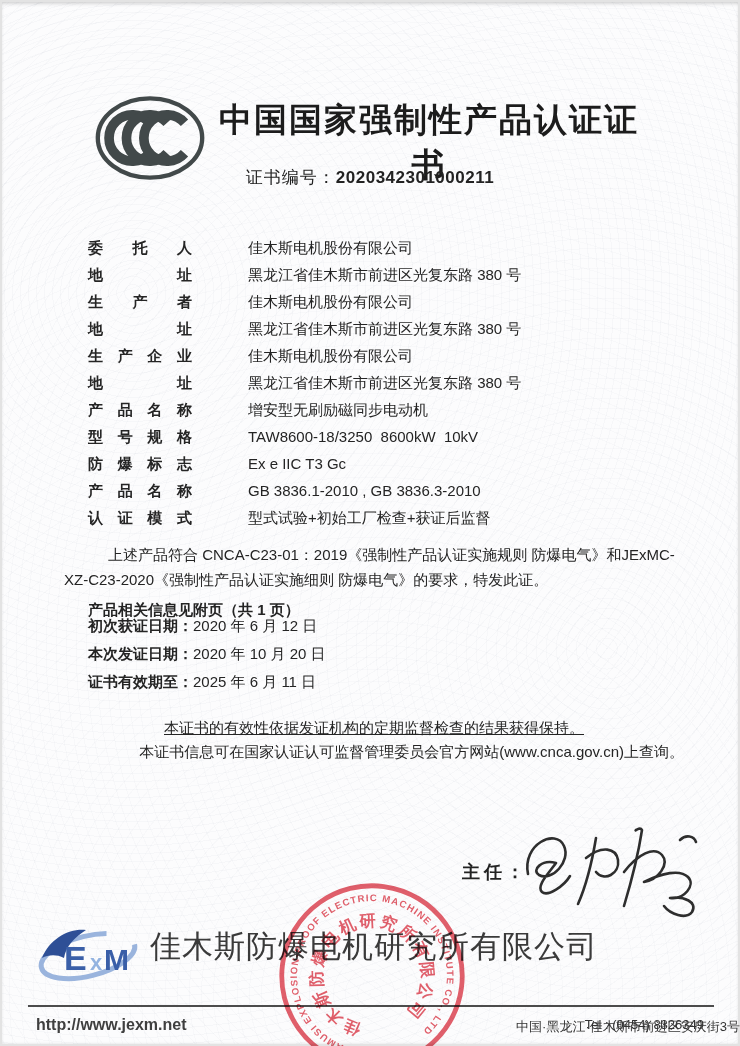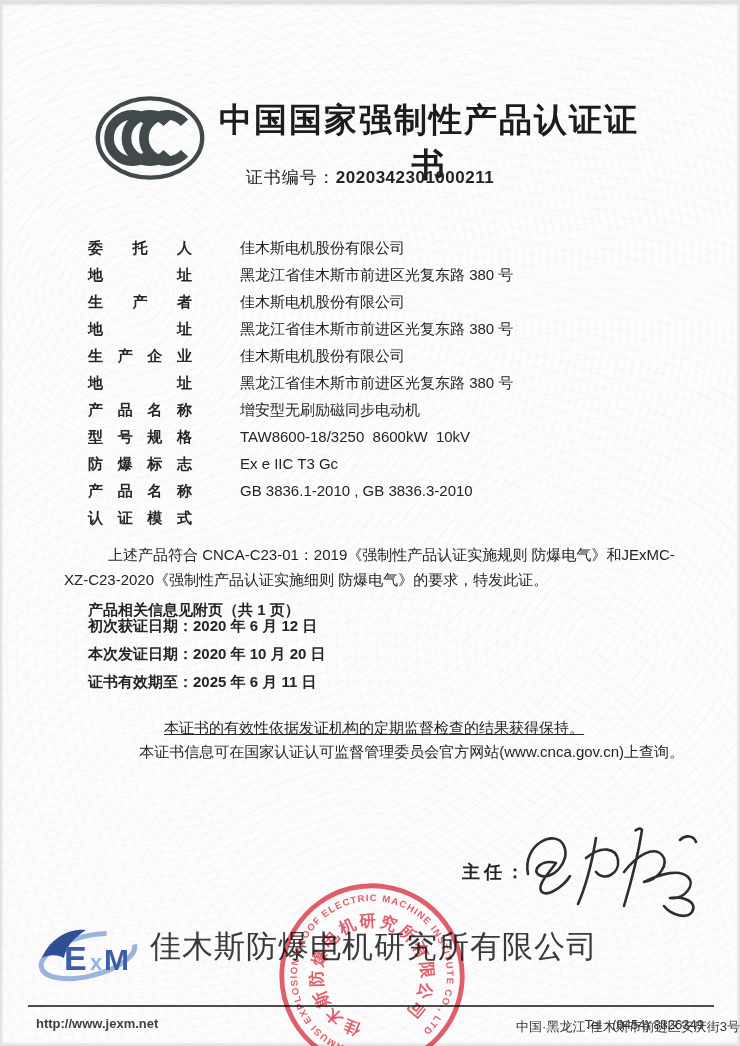--- a/index.html
+++ b/index.html
@@ -32,53 +32,53 @@
 
   
   .fields{left:88px;top:240px;width:600px;font-size:15px;}
   .field-row{display:flex;align-items:baseline;line-height:16px;margin-bottom:11px;gap:40px;}
   .field-row.gap-before{margin-top:9px;}
   .field-label{
     display:inline-block;width:104px;flex:0 0 104px;
     text-align:justify;text-align-last:justify;
     font-weight:600;color:#252525;
   }
-  .field-value{margin-left:8px;white-space:pre-wrap;color:#242424;text-align:right;}
+  .field-value{margin-left:16px;white-space:pre-wrap;color:#242424;text-align:right;}
 
   
   .declaration{
     left:64px;top:542px;width:618px;
     font-size:15px;line-height:25px;text-indent:44px;color:#242424;
   }
 
   
   .dates{left:88px;top:602px;width:560px;font-size:15px;color:#242424;}
   .attachment-note{line-height:16px;font-weight:600;}
   .date-row{display:flex;line-height:16px;margin-bottom:12px;font-weight:600;}
-  .date-row .dv{white-space:pre-wrap;font-weight:700;}
+  .date-row .dv{white-space:pre-wrap;font-weight:400;}
 
   
   .notes{left:64px;top:716px;width:620px;font-size:15px;line-height:24px;color:#242424;}
   .note-1{text-align:center;text-decoration:underline;}
   .note-2{text-align:right;}
 
   
   .sign-label{left:462px;top:860px;font-size:18px;font-weight:600;letter-spacing:4px;color:#222;}
   .sign-svg{left:512px;top:812px;width:205px;height:108px;}
 
   
   .jexm-logo{left:34px;top:914px;width:108px;height:80px;}
   .issuer-name{
     left:150px;top:926px;width:470px;
     font-size:31px;letter-spacing:1px;font-weight:500;color:#3a3a3a;
   }
 
   
   .footer-rule{left:28px;top:1005px;width:686px;height:0;border-top:2px solid #4c4c4c;}
-  .footer-web{left:36px;top:1016px;font-size:13px;font-weight:bold;color:#3f3f3f;}
+  .footer-web{left:36px;top:1016px;font-size:16px;font-weight:bold;color:#3f3f3f;}
   .footer-addr{left:0;top:1018px;width:740px;text-align:right;font-size:13px;color:#333;}
   .footer-tel{right:36px;top:1017px;font-size:13px;color:#333;}
 
   
   .stamp{
     left:276px;top:880px;width:192px;height:192px;
     transform:rotate(-14deg);
     opacity:0.88;
     mix-blend-mode:multiply;
   }
@@ -136,20 +136,21 @@
     <div class="field-row">
       <span class="field-label">防爆标志</span>
       <span class="field-value">Ex e IIC T3 Gc</span>
     </div>
     <div class="field-row">
       <span class="field-label">产品名称</span>
       <span class="field-value">GB 3836.1-2010 , GB 3836.3-2010</span>
     </div>
     <div class="field-row gap-before">
       <span class="field-label">认证模式</span>
+      <span class="field-value">型式试验+初始工厂检查+获证后监督</span>
     </div>
   </div>
 
   <div class="abs declaration">上述产品符合 CNCA-C23-01：2019《强制性产品认证实施规则 防爆电气》和JExMC-XZ-C23-2020《强制性产品认证实施细则 防爆电气》的要求，特发此证。</div>
 
   <div class="abs dates">
     <div class="attachment-note">产品相关信息见附页（共 1 页）</div>
     <div class="date-row">
       <span class="dl">初次获证日期：</span>
       <span class="dv">2020 年 6 月 12 日</span>

